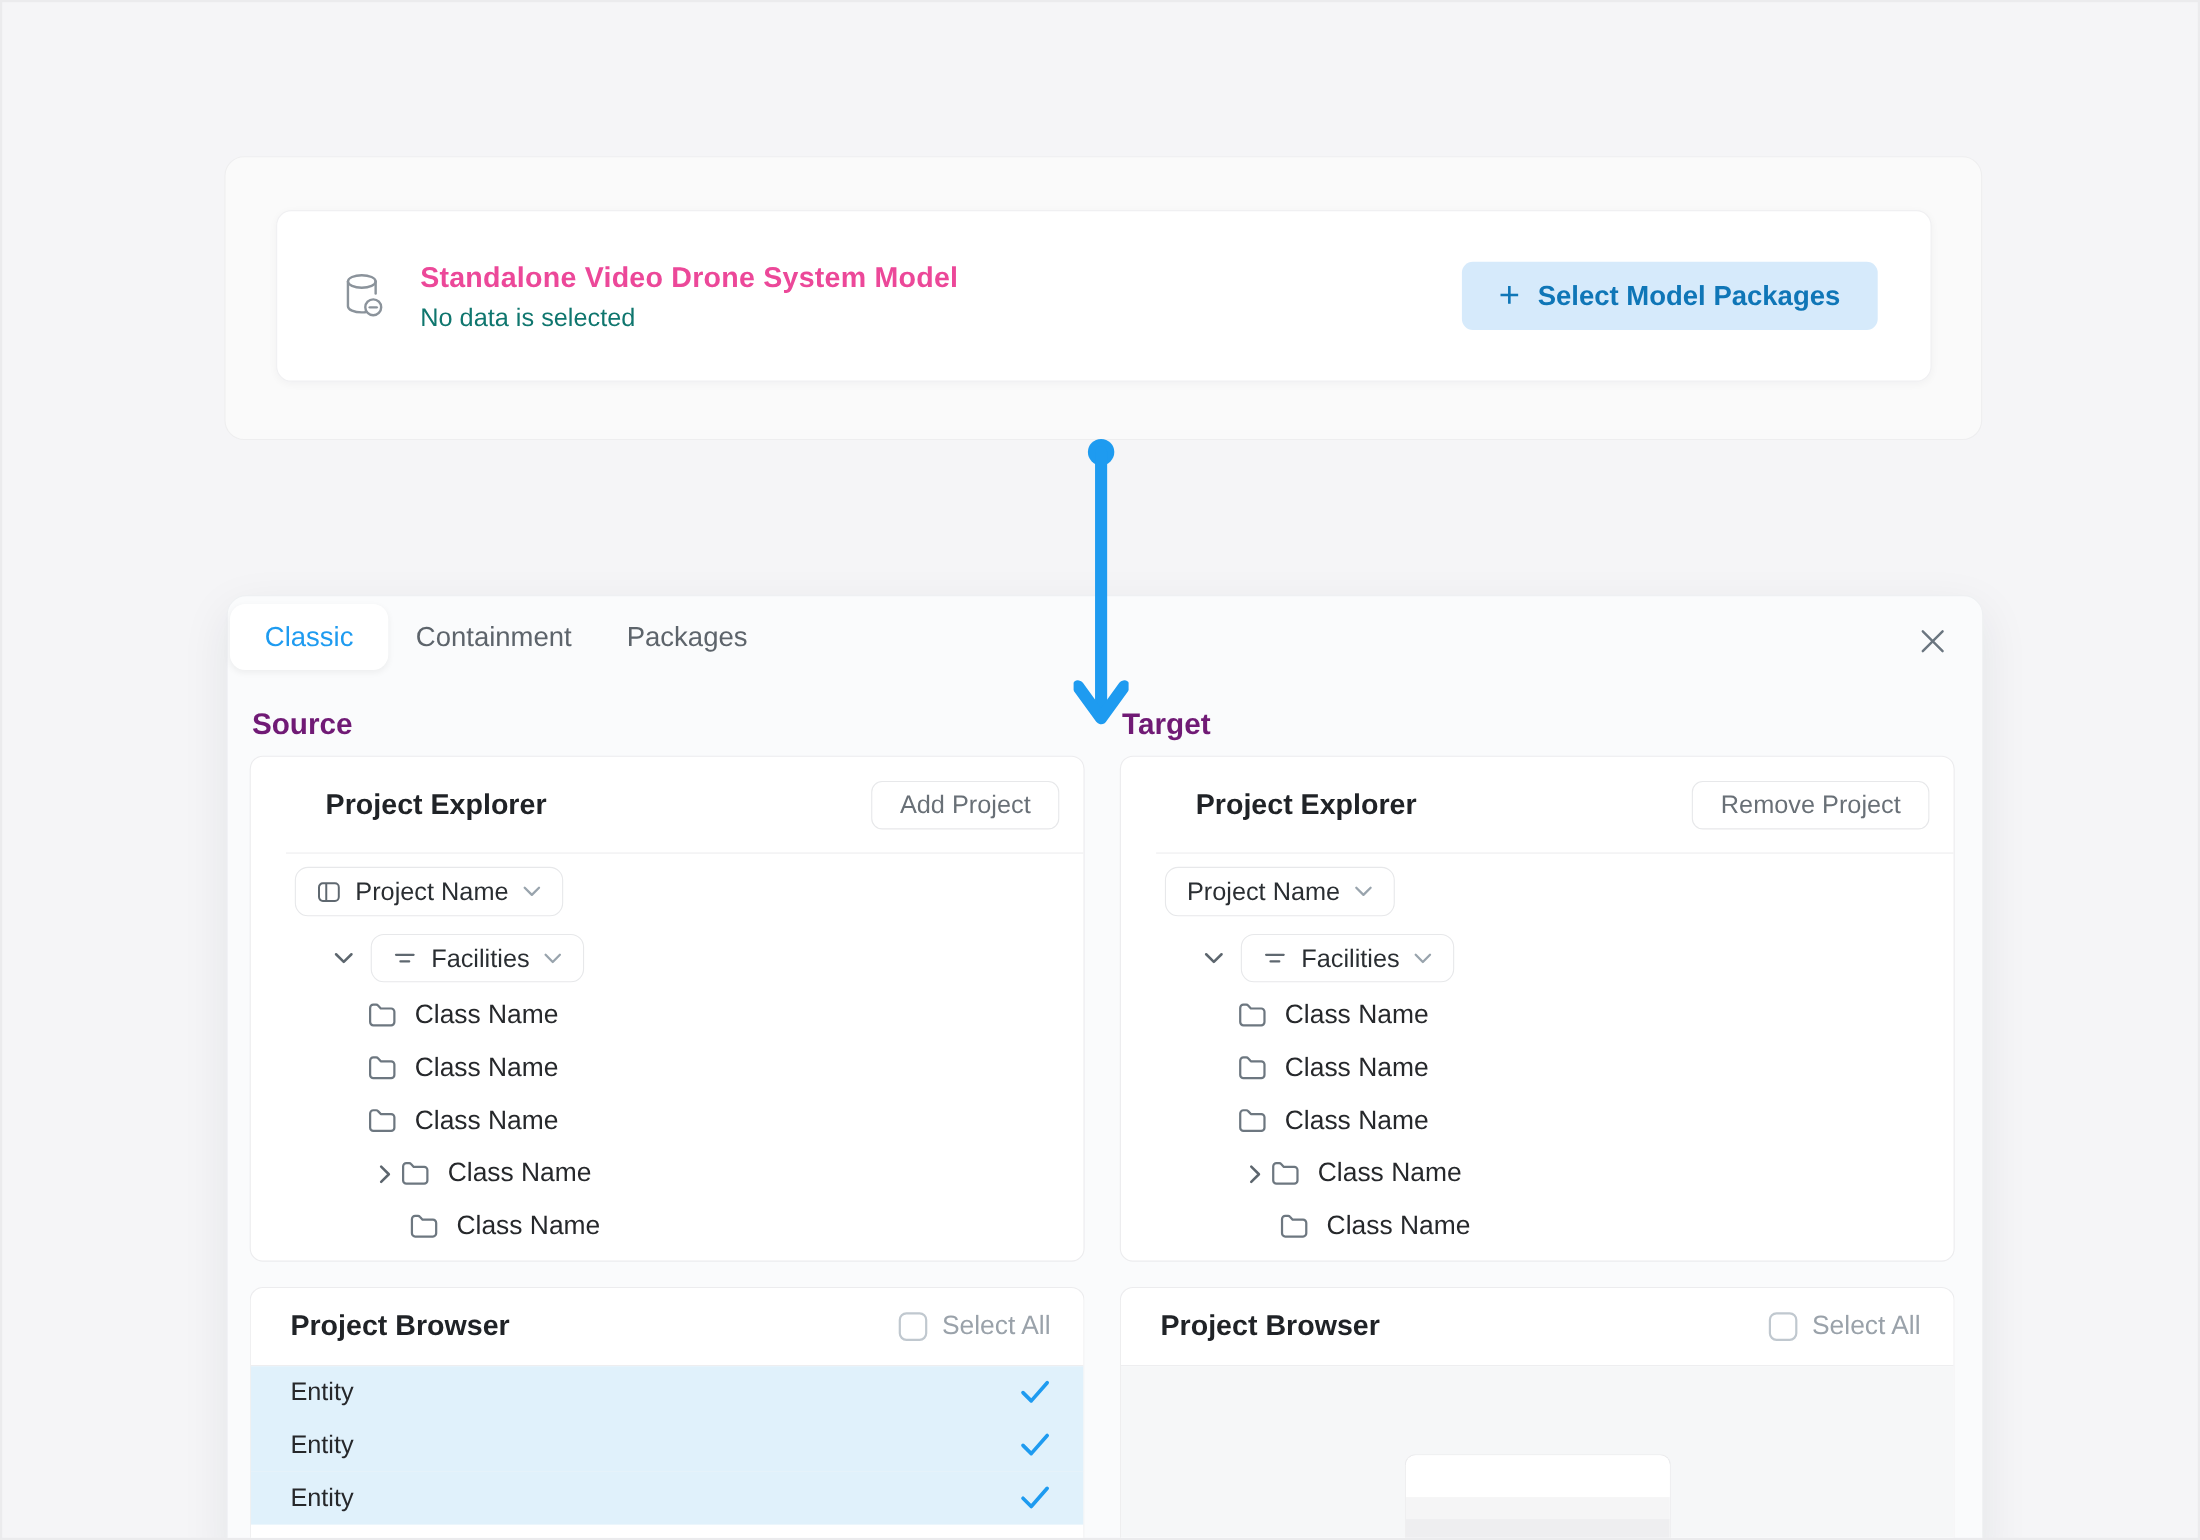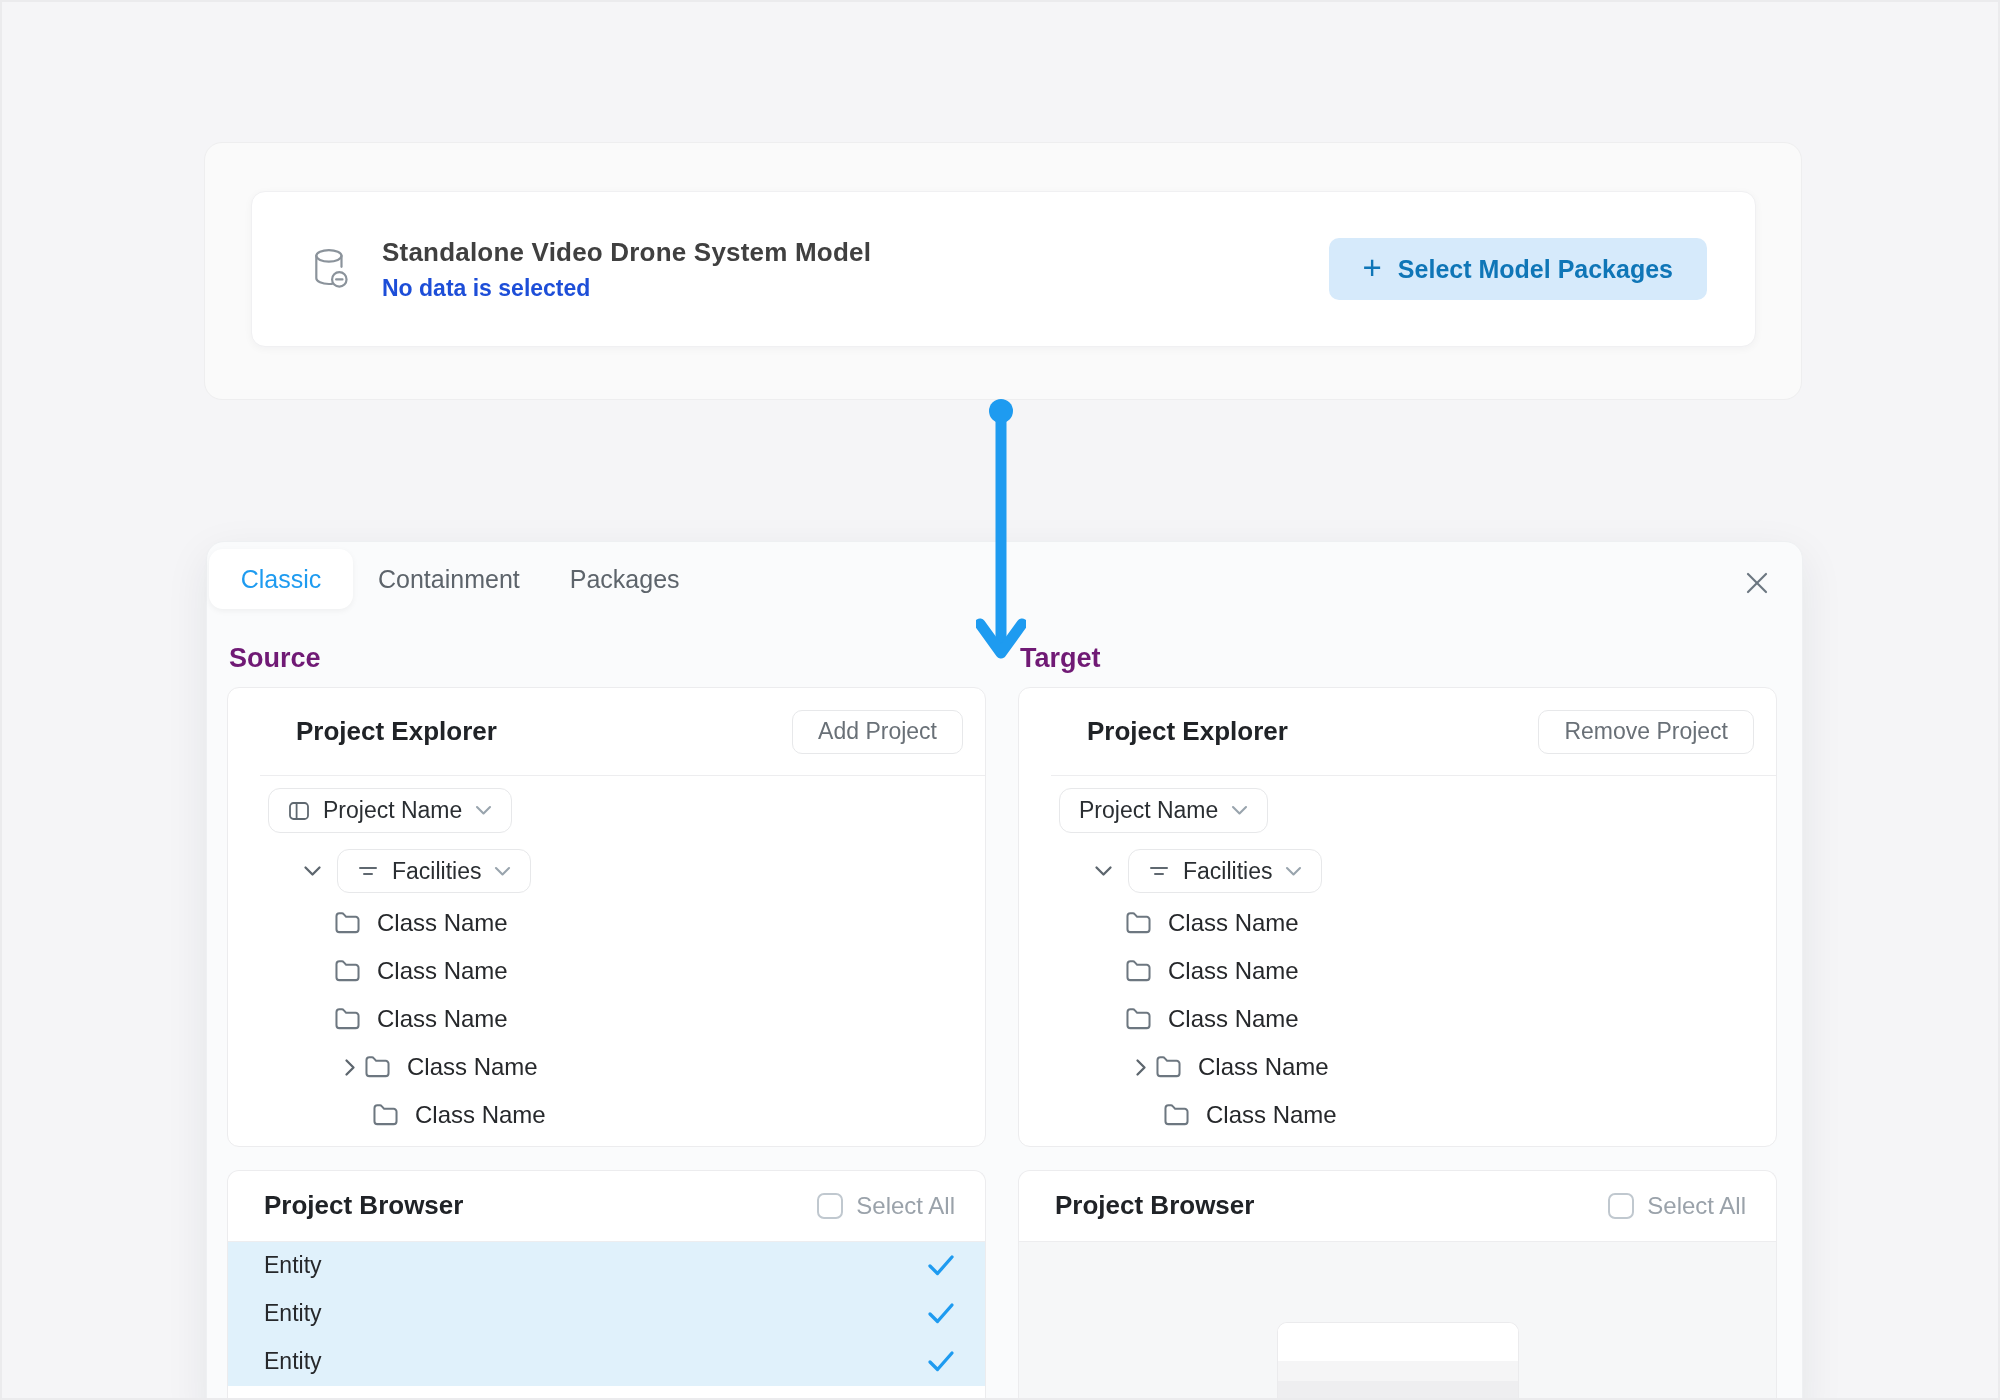--- a/index.html
+++ b/index.html
@@ -9,22 +9,22 @@
     font-family:"Liberation Sans",sans-serif;color:#26282b;
   }
   
   .top-card{position:absolute;left:202px;top:140px;width:1596px;height:256px;
     background:#fafafa;border:1px solid #eeeeef;border-radius:18px;}
   .inner-card{position:absolute;left:46px;top:48px;width:1505px;height:156px;
     background:#fff;border:1px solid #f0f0f2;border-radius:14px;
     box-shadow:0 2px 8px rgba(25,35,45,.04);
     display:flex;align-items:center;padding:0 48px 0 56px;box-sizing:border-box;}
   .model-texts{margin-left:30px;}
-  .model-title{font-size:26px;font-weight:700;color:#404040;letter-spacing:.2px;}
-  .model-sub{font-size:23px;color:#1d4ed8;margin-top:7px;font-weight:bold;}
+  .model-title{font-size:26px;font-weight:700;color:#ec4899;letter-spacing:.2px;}
+  .model-sub{font-size:23px;color:#0f766e;margin-top:7px;}
   .blue-btn{margin-left:auto;height:62px;padding:0 34px;border:none;border-radius:10px;
     background:#d6eafb;color:#0f76b7;font-size:25px;font-weight:700;
     display:flex;align-items:center;gap:16px;cursor:pointer;font-family:inherit;}
   .blue-btn .plus{font-size:33px;font-weight:400;line-height:1;margin-top:-3px;}
   
   .arrow-wrap{position:absolute;left:974px;top:396px;width:50px;height:266px;z-index:5;}
   
   .dialog{position:absolute;left:204px;top:539px;width:1597px;height:880px;
     background:#fafbfc;border:1px solid #eef0f2;border-radius:18px;
     box-shadow:0 14px 44px rgba(30,40,50,.08);box-sizing:border-box;}

